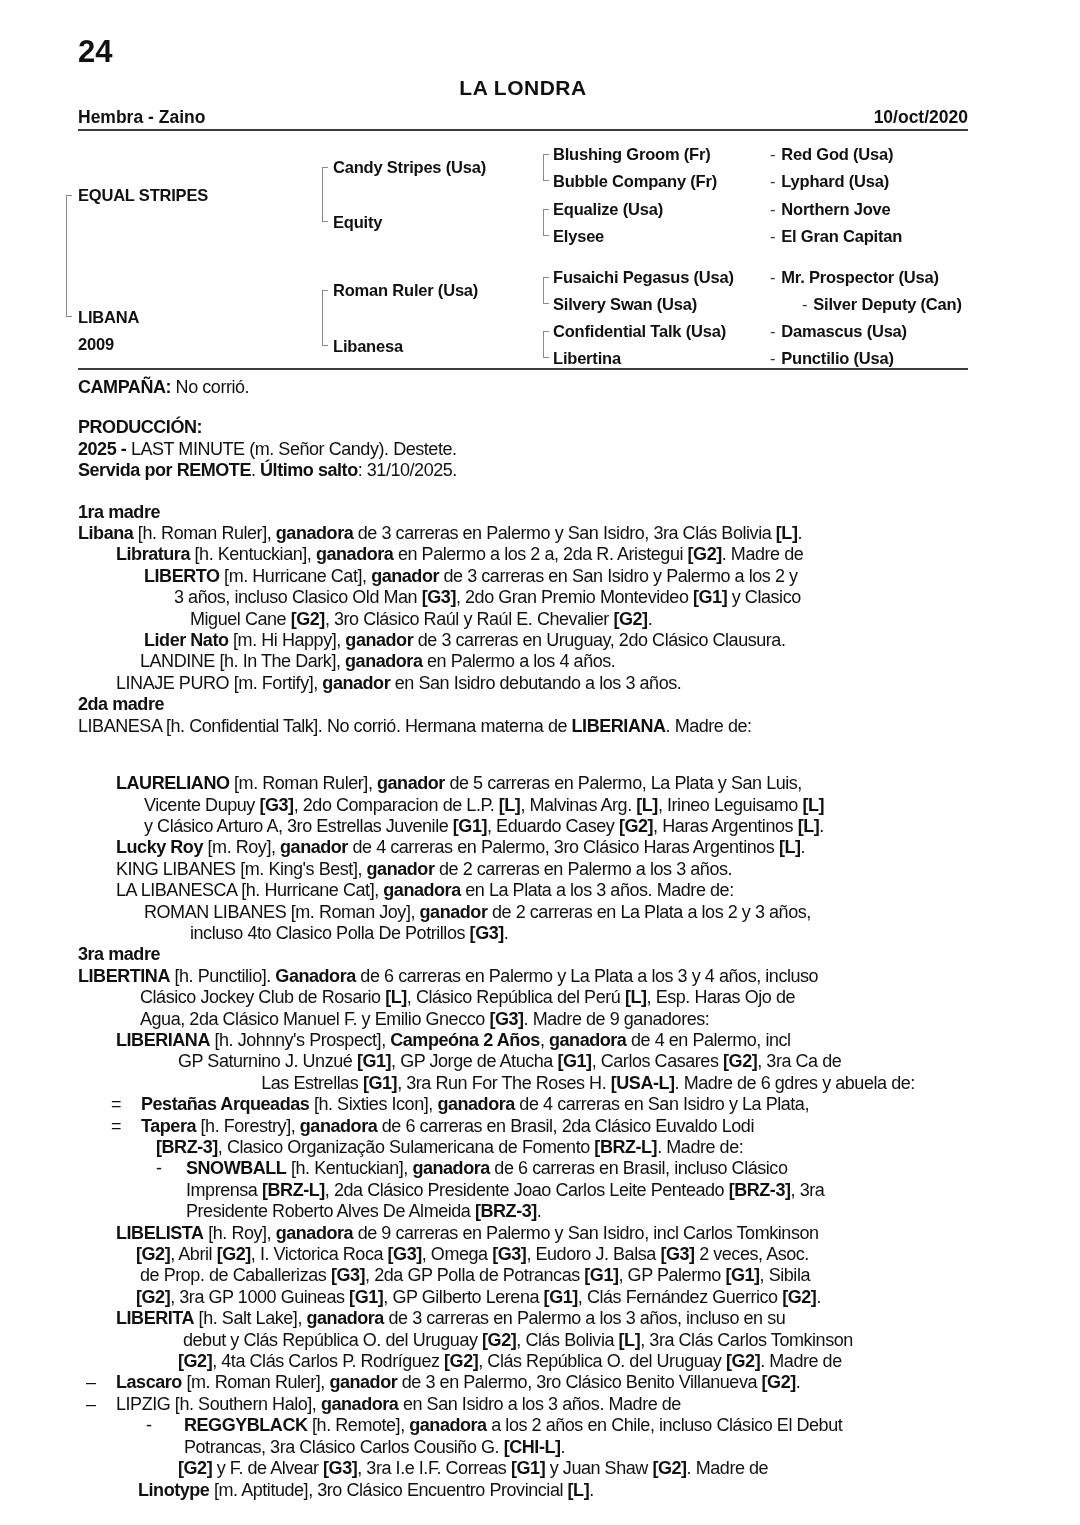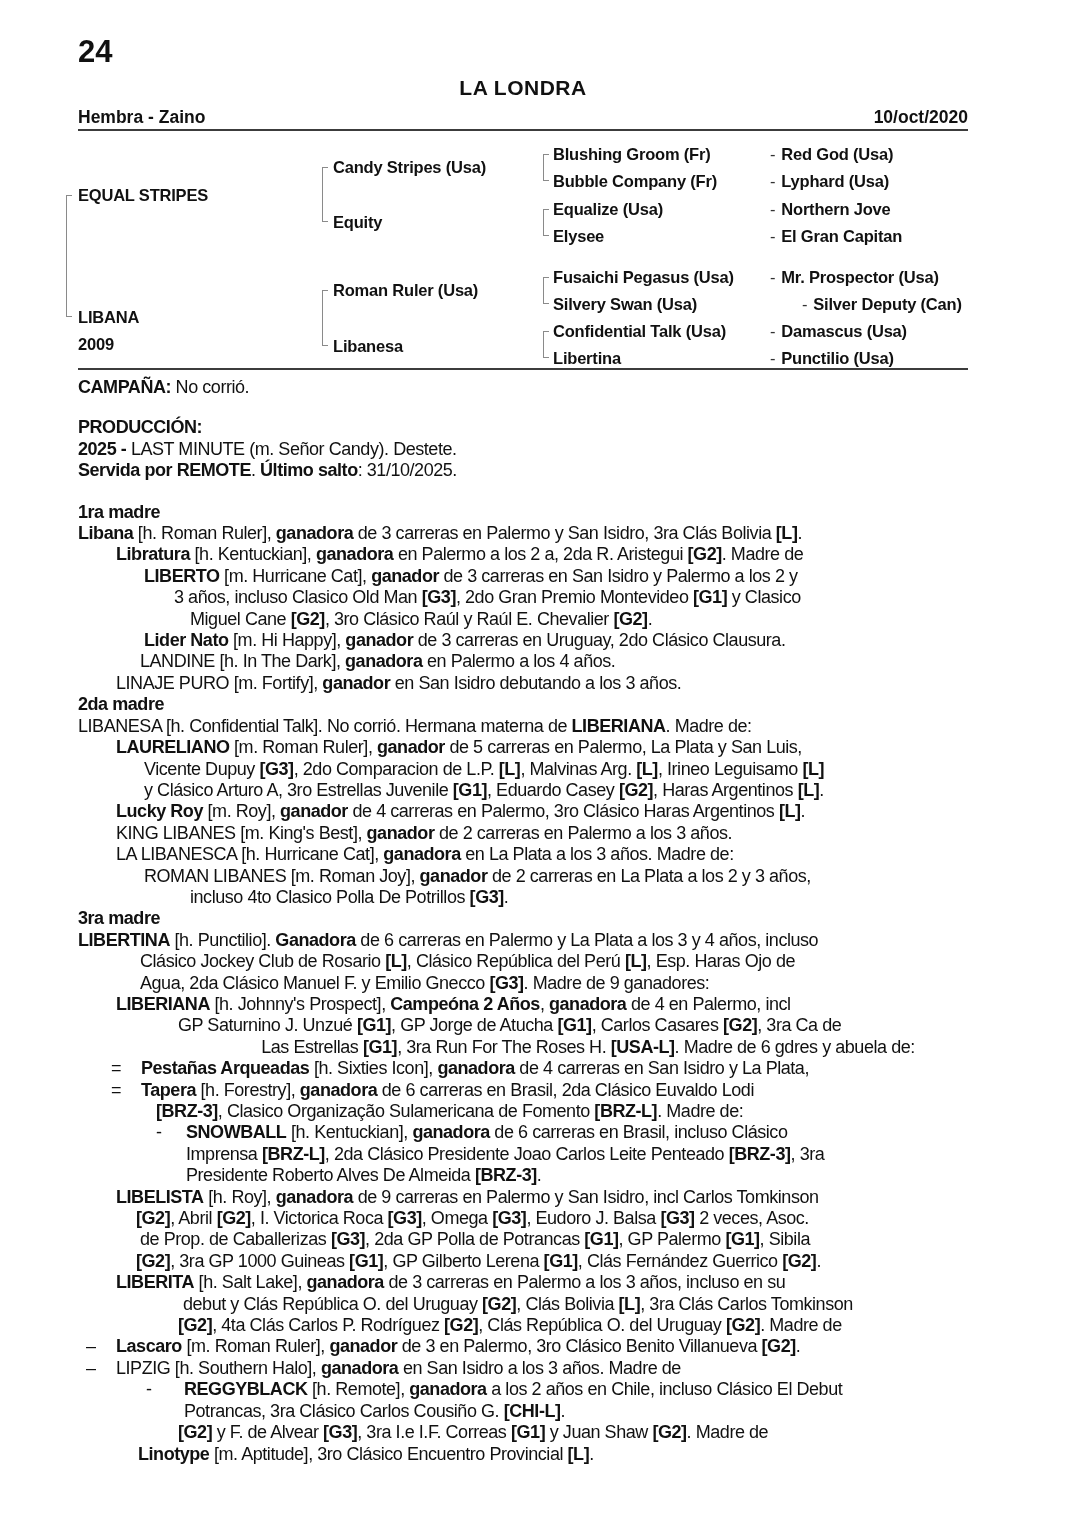--- a/index.html
+++ b/index.html
@@ -94,21 +94,21 @@
         <div class="ln" style="padding-left: 66px;"><span class="b">LIBERTO</span><span> [m. Hurricane Cat], </span><span class="b">ganador</span><span> de 3 carreras en San Isidro y Palermo a los 2 y</span></div>
         <div class="ln" style="padding-left: 96px;"><span>3 años, incluso Clasico Old Man </span><span class="b">[G3]</span><span>, 2do Gran Premio Montevideo </span><span class="b">[G1]</span><span> y Clasico</span></div>
         <div class="ln" style="padding-left: 112px;"><span>Miguel Cane </span><span class="b">[G2]</span><span>, 3ro Clásico Raúl y Raúl E. Chevalier </span><span class="b">[G2]</span><span>.</span></div>
         <div class="ln" style="padding-left: 66px;"><span class="b">Lider Nato</span><span> [m. Hi Happy], </span><span class="b">ganador</span><span> de 3 carreras en Uruguay, 2do Clásico Clausura.</span></div>
         <div class="ln" style="padding-left: 62px;"><span>LANDINE [h. In The Dark], </span><span class="b">ganadora</span><span> en Palermo a los 4 años.</span></div>
         <div class="ln" style="padding-left: 38px;"><span>LINAJE PURO [m. Fortify], </span><span class="b">ganador</span><span> en San Isidro debutando a los 3 años.</span></div>
       </div>
       <div class="block-family">
         <div class="ln hdr"><span class="b">2da madre</span></div>
         <div class="ln"><span>LIBANESA [h. Confidential Talk]. No corrió. Hermana materna de </span><span class="b">LIBERIANA</span><span>. Madre de:</span></div>
-        <div class="ln" style="padding-left: 38px;"><span class="b">LAURELIANO</span><span> [m. Roman Ruler], </span><span class="b">ganador</span><span> de 5 carreras en Palermo, La Plata y San Luis,</span></div>
+        <div class="ln" style="padding-left: 38px; margin-top: 36px;"><span class="b">LAURELIANO</span><span> [m. Roman Ruler], </span><span class="b">ganador</span><span> de 5 carreras en Palermo, La Plata y San Luis,</span></div>
         <div class="ln" style="padding-left: 66px;"><span>Vicente Dupuy </span><span class="b">[G3]</span><span>, 2do Comparacion de L.P. </span><span class="b">[L]</span><span>, Malvinas Arg. </span><span class="b">[L]</span><span>, Irineo Leguisamo </span><span class="b">[L]</span></div>
         <div class="ln" style="padding-left: 66px;"><span>y Clásico Arturo A, 3ro Estrellas Juvenile </span><span class="b">[G1]</span><span>, Eduardo Casey </span><span class="b">[G2]</span><span>, Haras Argentinos </span><span class="b">[L]</span><span>.</span></div>
         <div class="ln" style="padding-left: 38px;"><span class="b">Lucky Roy</span><span> [m. Roy], </span><span class="b">ganador</span><span> de 4 carreras en Palermo, 3ro Clásico Haras Argentinos </span><span class="b">[L]</span><span>.</span></div>
         <div class="ln" style="padding-left: 38px;"><span>KING LIBANES [m. King's Best], </span><span class="b">ganador</span><span> de 2 carreras en Palermo a los 3 años.</span></div>
         <div class="ln" style="padding-left: 38px;"><span>LA LIBANESCA [h. Hurricane Cat], </span><span class="b">ganadora</span><span> en La Plata a los 3 años. Madre de:</span></div>
         <div class="ln" style="padding-left: 66px;"><span>ROMAN LIBANES [m. Roman Joy], </span><span class="b">ganador</span><span> de 2 carreras en La Plata a los 2 y 3 años,</span></div>
         <div class="ln" style="padding-left: 112px;"><span>incluso 4to Clasico Polla De Potrillos </span><span class="b">[G3]</span><span>.</span></div>
       </div>
       <div class="block-family">
         <div class="ln hdr"><span class="b">3ra madre</span></div>

